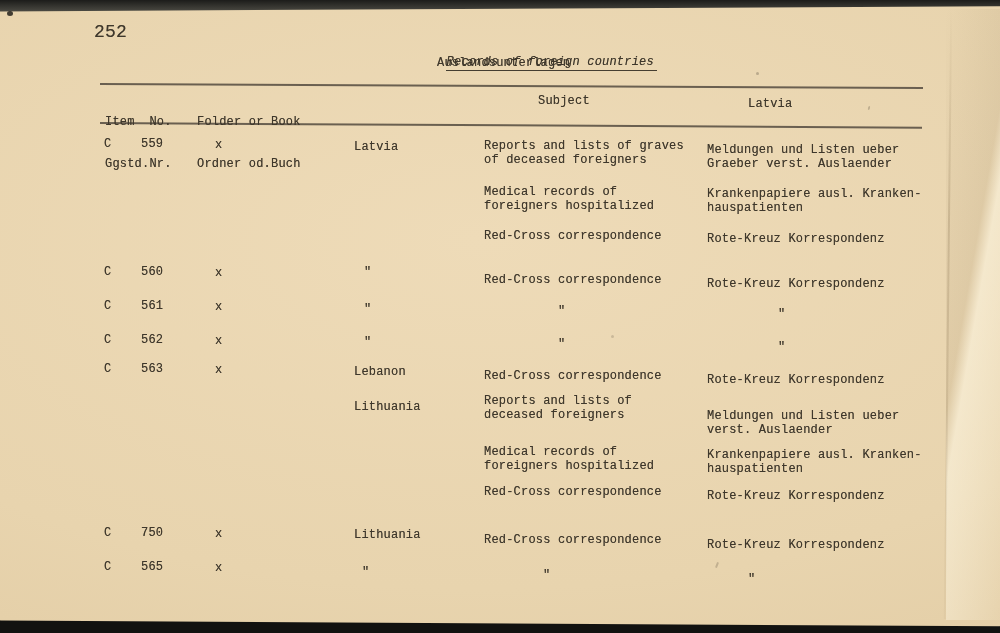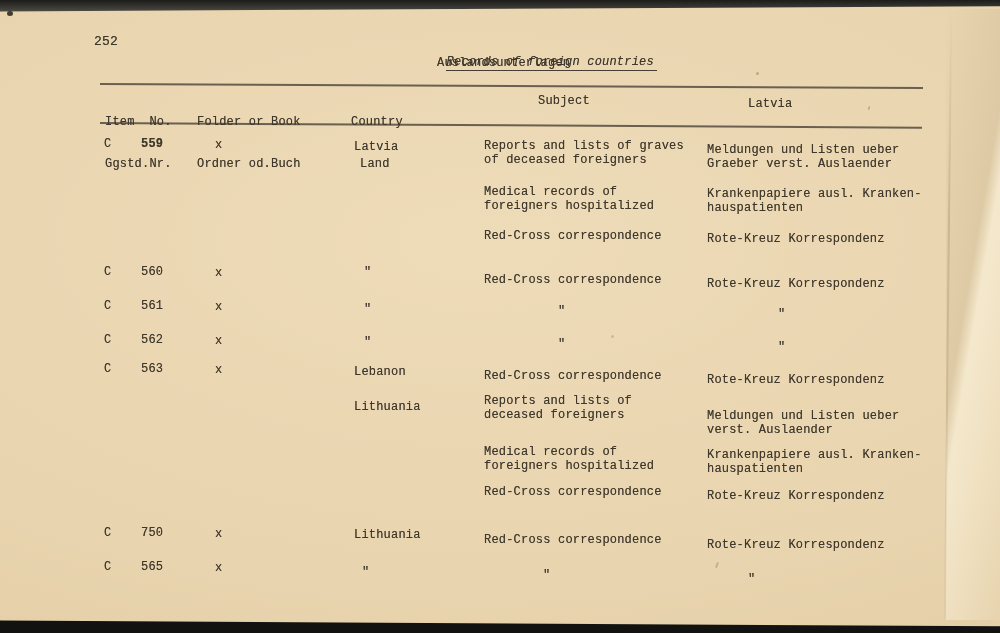--- a/index.html
+++ b/index.html
@@ -57,48 +57,44 @@
 </style>
 </head>
 <body>
 
 <div class="scan">
 
   <div class="edge-top"></div>
   <div class="page-edge-right"></div>
   <div class="page-edge-line"></div>
 
-  <div class="cell" style="left:94px;top:35px;font-size:13px;">252</div>
+  <div class="cell" style="left:94px;top:25px;font-size:18px;">252</div>
 
   <div class="cell" style="left:417px;top:41px;font-style:italic;">
     <span class="title-line">Records of foreign countries</span>
   </div>
   <div class="cell" style="left:437px;top:56px;">Auslandsunterlagen</div>
 
   <div class="rule rule-top"></div>
   <div class="rule rule-mid"></div>
 
   <div class="cell" style="left:105px;top:87px;">
     <span class="ln">Item  No.</span>
     <span class="ln">Ggstd.Nr.</span>
   </div>
   <div class="cell" style="left:197px;top:87px;">
     <span class="ln">Folder or Book</span>
     <span class="ln">Ordner od.Buch</span>
   </div>
-  <div class="cell" style="left:351px;top:87px;">
-    <span class="ln">Country</span>
-    <span class="ln indent">Land</span>
-  </div>
   <div class="cell" style="left:538px;top:94px;">Subject</div>
   <div class="cell" style="left:748px;top:97px;">Latvia</div>
 
   <div id="rows">
       <div class="cell" style="left: 104px; top: 137px;">C</div>
-      <div class="cell" style="left: 141px; top: 137px; font-weight: bold;">559</div>
+      <div class="cell" style="left: 141px; top: 137px;">559</div>
       <div class="cell" style="left: 215px; top: 138px;">x</div>
       <div class="cell" style="left: 354px; top: 140px;">Latvia</div>
       <div class="cell" style="left: 484px; top: 139px;">Reports and lists of graves
 of deceased foreigners</div>
       <div class="cell" style="left: 707px; top: 143px;">Meldungen und Listen ueber
 Graeber verst. Auslaender</div>
       <div class="cell" style="left: 484px; top: 185px;">Medical records of
 foreigners hospitalized</div>
       <div class="cell" style="left: 707px; top: 187px;">Krankenpapiere ausl. Kranken-
 hauspatienten</div>

